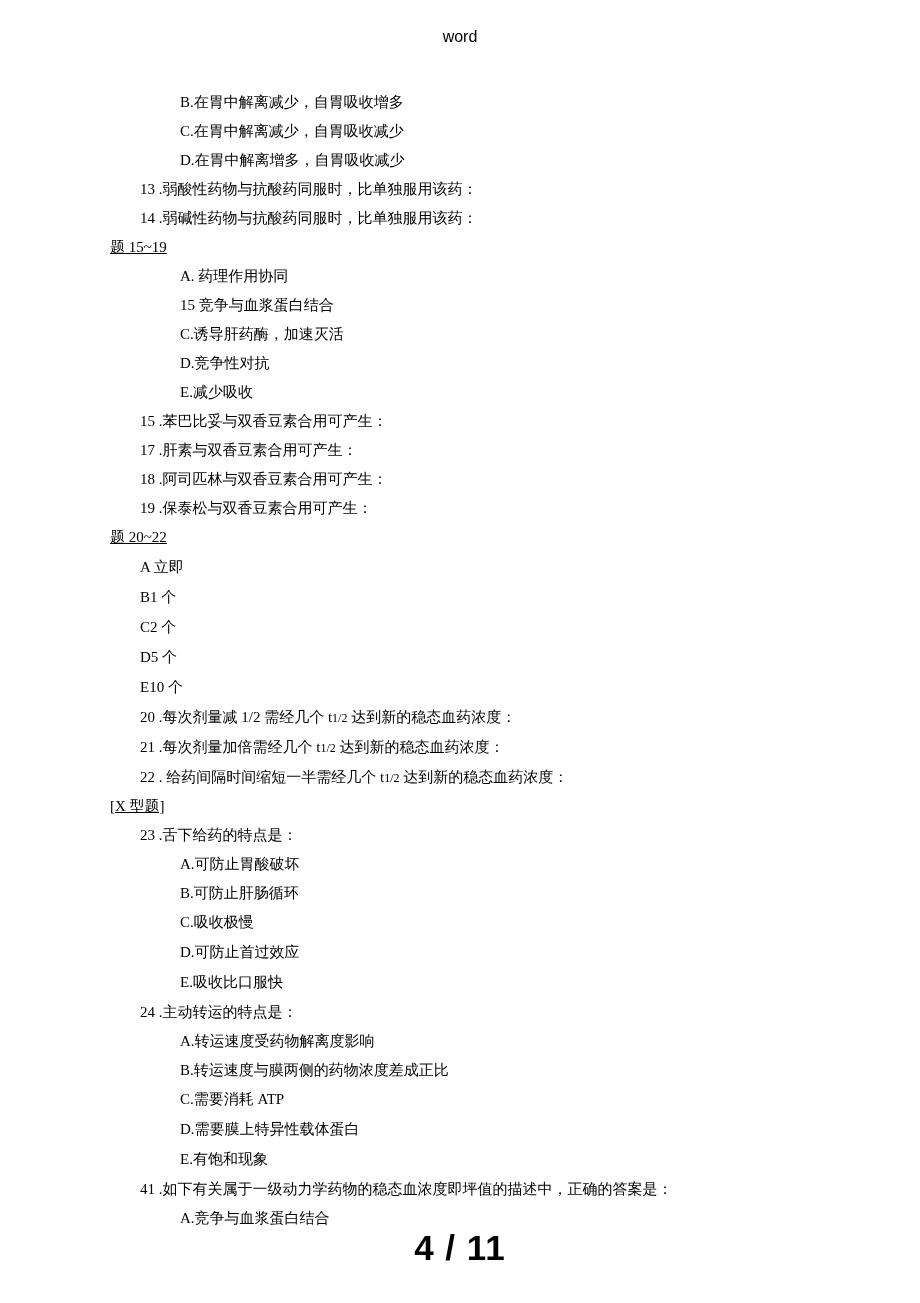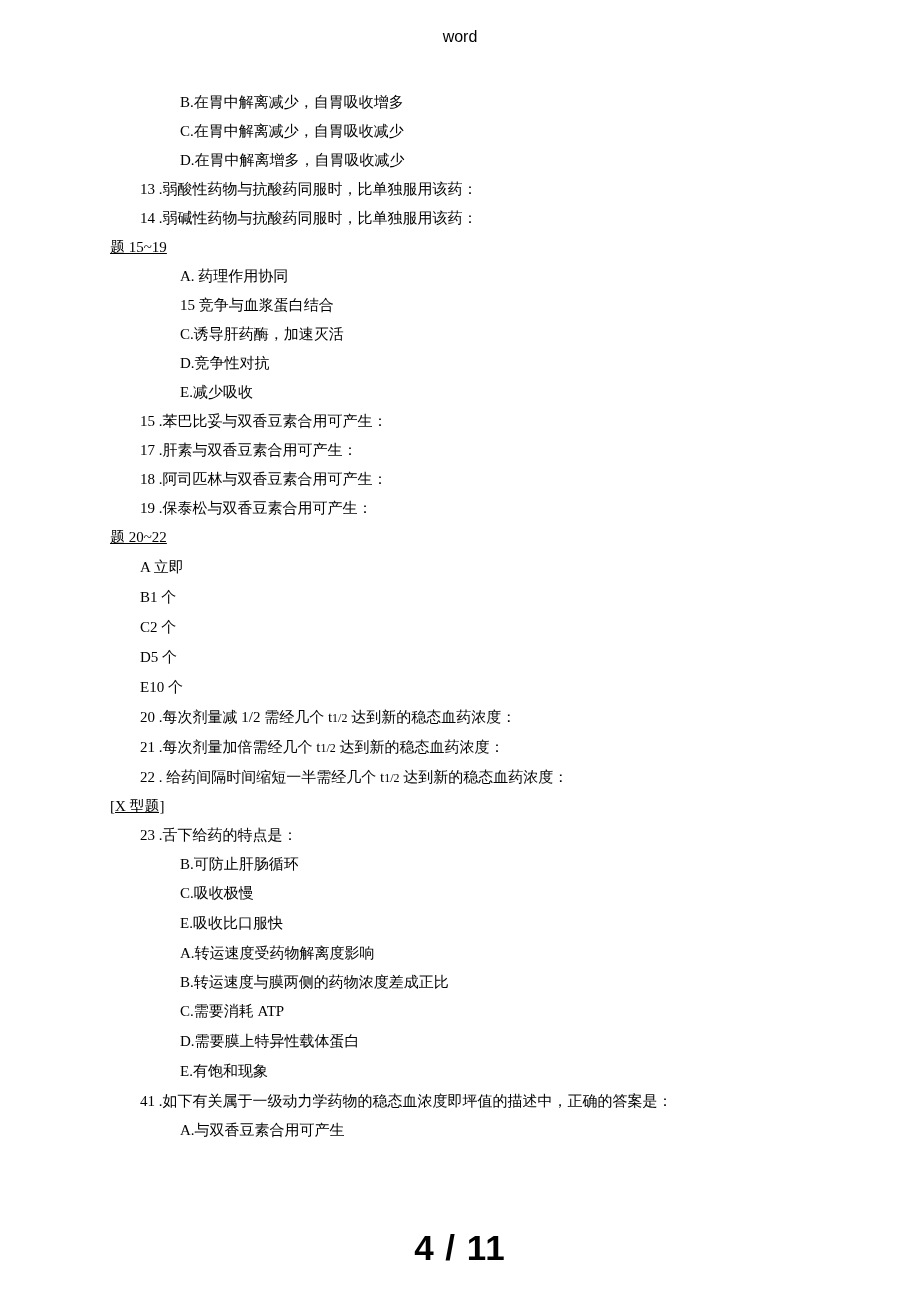--- a/index.html
+++ b/index.html
@@ -68,26 +68,29 @@
       <div class="indent-0 tight">A 立即</div>
       <div class="indent-0 tight">B1 个</div>
       <div class="indent-0 tight">C2 个</div>
       <div class="indent-0 tight">D5 个</div>
       <div class="indent-0 tight">E10 个</div>
       <div class="indent-0 tight">20 .每次剂量减 1/2 需经几个 <span>t</span><span class="sub">1/2</span> 达到新的稳态血药浓度：</div>
       <div class="indent-0 tight">21 .每次剂量加倍需经几个 <span>t</span><span class="sub">1/2</span> 达到新的稳态血药浓度：</div>
       <div class="indent-0 line">22 . 给药间隔时间缩短一半需经几个 <span>t</span><span class="sub">1/2</span> 达到新的稳态血药浓度：</div>
       <div class="noindent line">[X 型题]</div>
       <div class="indent-0 line">23 .舌下给药的特点是：</div>
+      <div class="indent-1 line">A.可防止胃酸破坏</div>
       <div class="indent-1 line">B.可防止肝肠循环</div>
       <div class="indent-1 line">C.吸收极慢</div>
+      <div class="indent-1 tight">D.可防止首过效应</div>
       <div class="indent-1 tight">E.吸收比口服快</div>
+      <div class="indent-0 line">24 .主动转运的特点是：</div>
       <div class="indent-1 line">A.转运速度受药物解离度影响</div>
       <div class="indent-1 line">B.转运速度与膜两侧的药物浓度差成正比</div>
       <div class="indent-1 line">C.需要消耗 ATP</div>
       <div class="indent-1 tight">D.需要膜上特异性载体蛋白</div>
       <div class="indent-1 tight">E.有饱和现象</div>
       <div class="indent-0 line">41 .如下有关属于一级动力学药物的稳态血浓度即坪值的描述中，正确的答案是：</div>
-      <div class="indent-1 line">A.与双香豆素合用可产生</div>
+      <div class="indent-1 line">A.竞争与血浆蛋白结合</div>
     </div>
 </div>
 
 <div class="pagefoot latin">4 / 11</div>
 
 </body></html>

